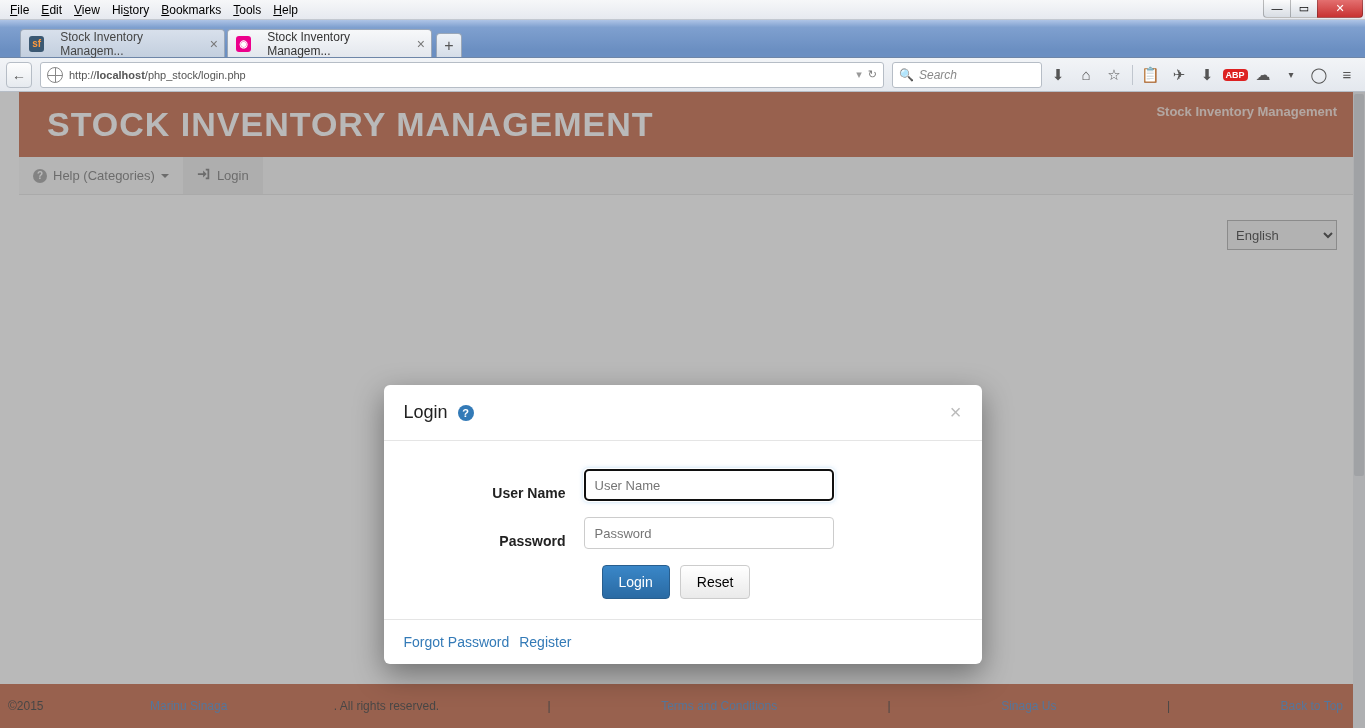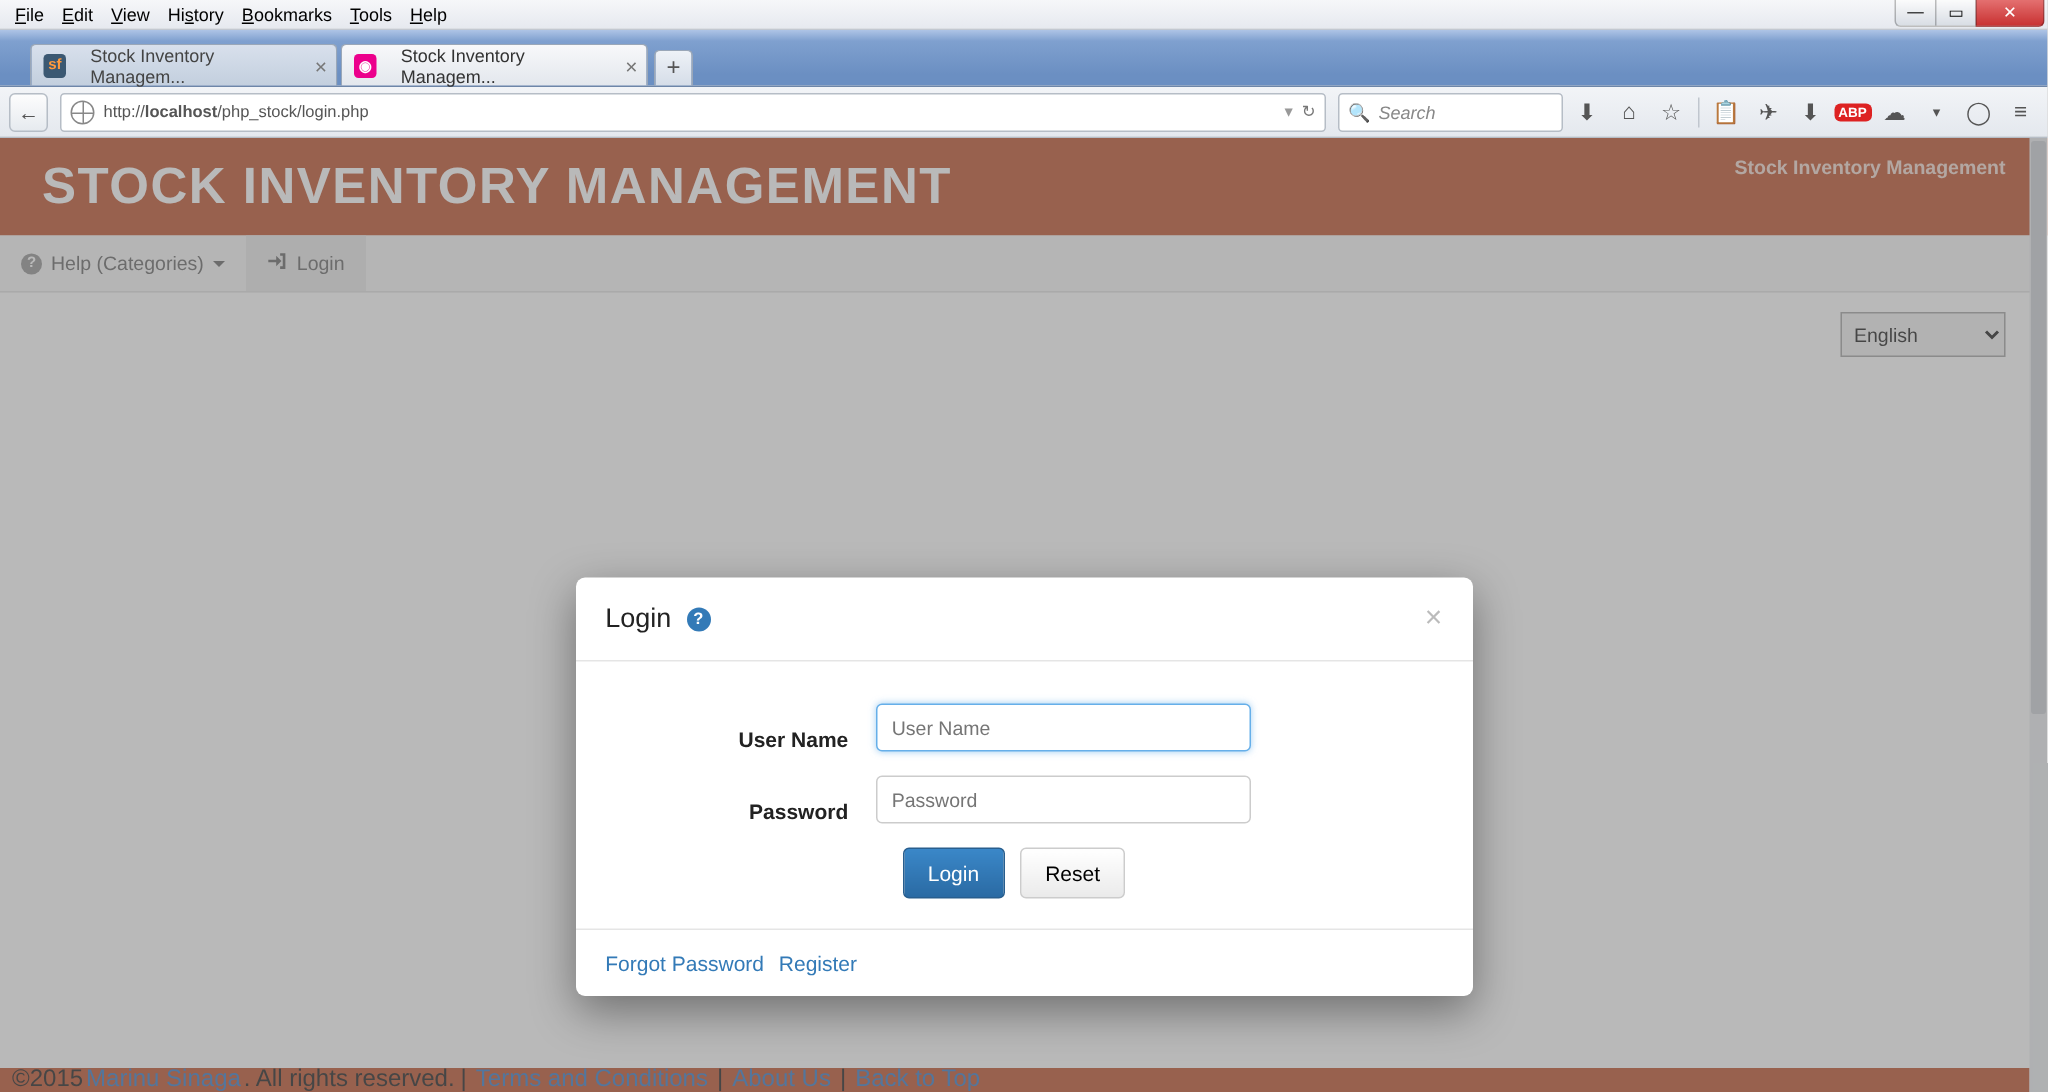--- a/index.html
+++ b/index.html
@@ -103,20 +103,21 @@
 .tool-sep { width:1px;height:20px;background:#c0c6ce;margin:0 2px; }
 .abp { background:#d22;color:#fff;border-radius:4px;padding:1px 3px;font-size:9px;font-weight:bold;}
 
 
 .viewport {
   position: relative;
   height: calc(728px - 20px - 38px - 34px);
   width: 100%;
   background:#fff;
   overflow:hidden;
+  padding-left:19px;
 }
 .dim-overlay {
   position:absolute;inset:0;background:rgba(128,128,128,.55);z-index:5;
 }
 .page-header {
   height: 65px;
   background:#b63d13;
   display:flex;align-items:center;
   padding:0 28px;
 }
@@ -130,29 +131,29 @@
 .page-nav {
   height:38px;background:#f5f5f5;border-bottom:1px solid #ddd;
   display:flex;align-items:stretch;
 }
 .page-nav .navitem {
   display:flex;align-items:center;padding:0 14px;font-size:13px;color:#555;cursor:pointer;
 }
 .page-nav .navitem.active { background:#e6e6e6; }
 .page-nav .caret { margin-left:6px;border:4px solid transparent;border-top-color:#555;margin-top:4px;}
 .lang-select {
-  position:absolute; top:116px; right:28px; z-index:3;
+  position:absolute; top:128px; right:28px; z-index:3;
 }
 .lang-select select{
   width:110px;height:30px;border:1px solid #999;background:#f0f0f0;font-size:13px;padding:0 4px;
 }
 .page-footer {
-  position:absolute; left:0; right:12px; bottom:0; height:16px;
-  background:#b63d13; color:#000; font-size:16px;
-  display:flex;align-items:center;padding:0 8px;
+  position:absolute; left:0; right:12px; bottom:0; height:44px;
+  background:#b63d13; color:#000; font-size:12px;
+  display:flex;align-items:center;padding:0 8px;justify-content:space-between;
 }
 .page-footer a { color:#1e6abf; text-decoration:none; margin:0 2px;}
 .page-footer .sep { color:#000; margin:0 4px; }
 .page-scroll { position:absolute;right:0;top:0;bottom:0;width:12px;background:#e9ecef; }
 .page-scroll .thumb { position:absolute; left:1px; right:1px; top:2px; height:60%; background:#c8cdd3;border-radius:2px;}
 
 
 .modal {
   position:absolute; z-index:10; left:50%; top:293px; transform:translateX(-50%);
   width: 598px; background:#fff; border-radius:6px;
@@ -317,21 +318,21 @@
     </div>
   </div>
 
   <div class="page-footer">
     <span>©2015 </span>
     <a>Marinu Sinaga</a>
     <span>. All rights reserved. </span>
     <span class="sep">|</span>
     <a>Terms and Conditions</a>
     <span class="sep">|</span>
-    <a>About Us</a>
+    <a>Sinaga Us</a>
     <span class="sep">|</span>
     <a>Back to Top</a>
   </div>
 
   <div class="page-scroll">
     <div class="thumb"></div>
   </div>
 </div>
 
 </body></html>

